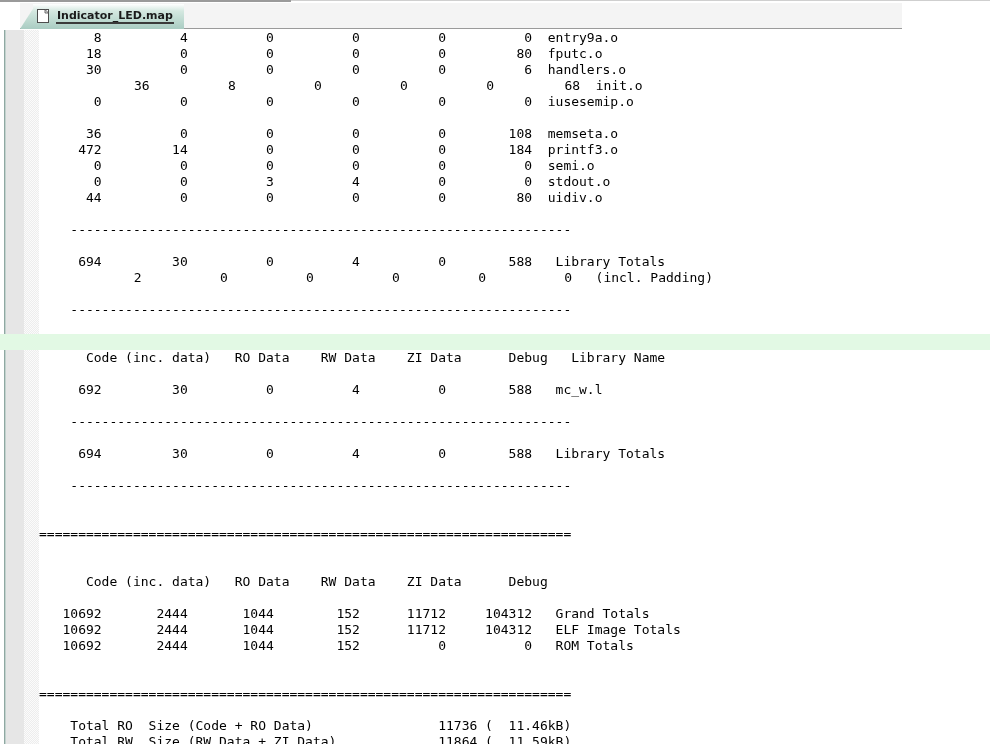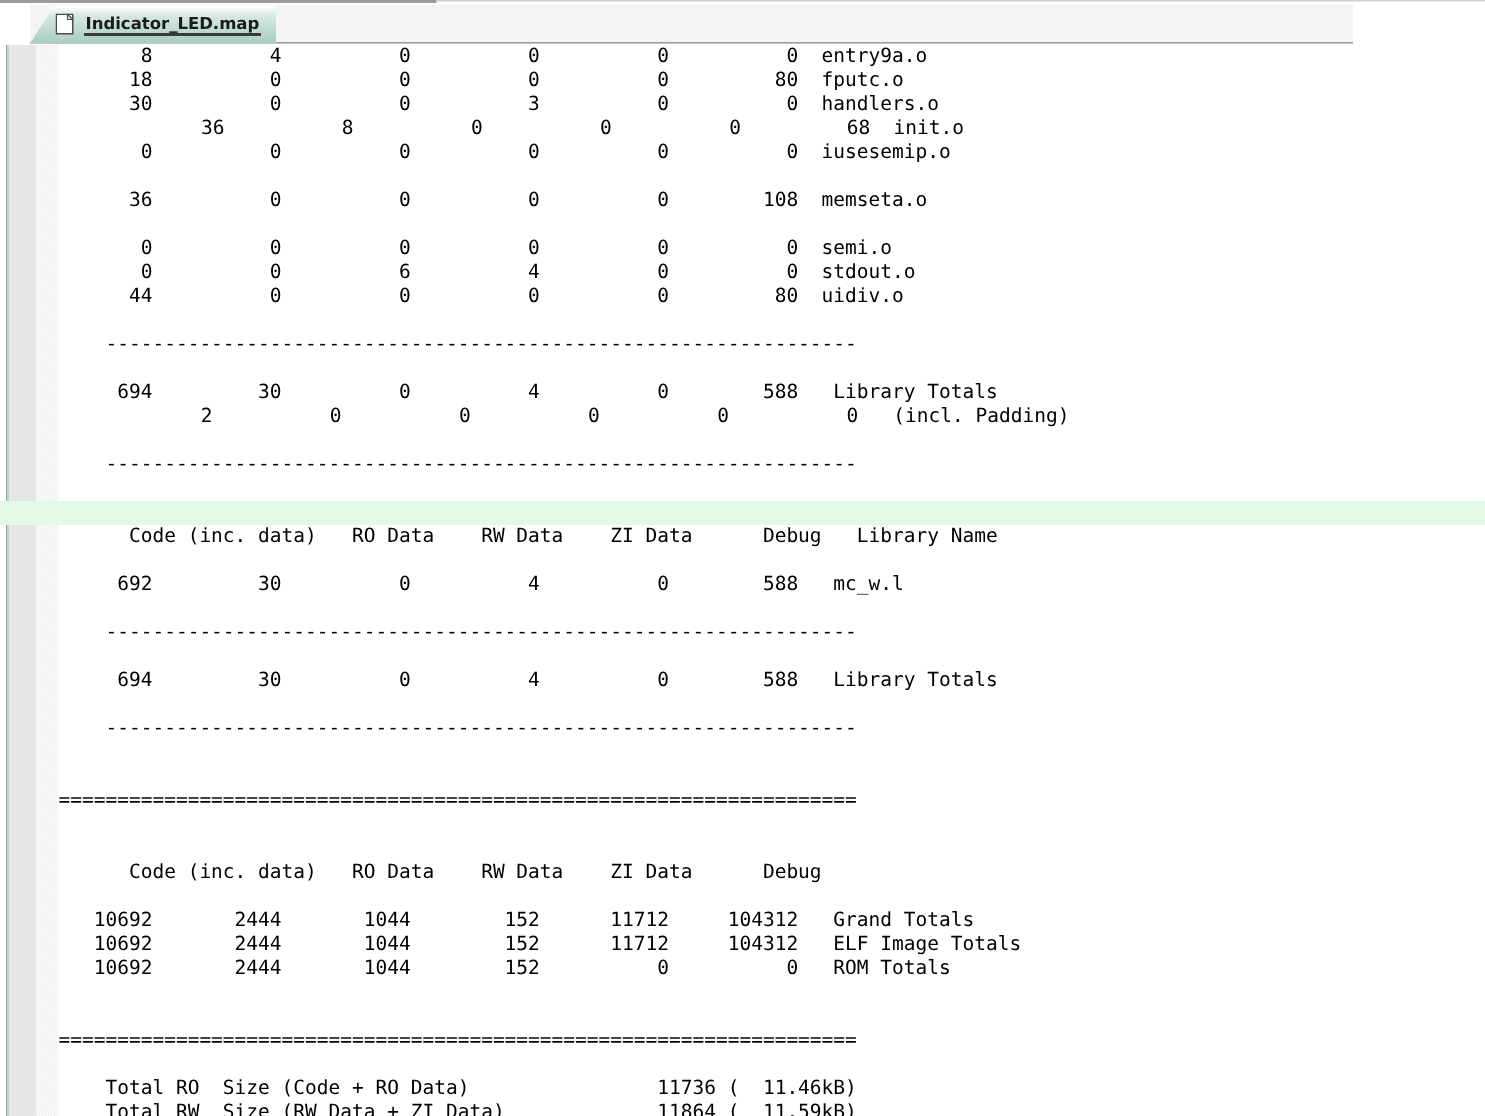--- a/index.html
+++ b/index.html
@@ -180,26 +180,27 @@
 </div>
 
 <div id="editor">
   <div id="editor-left-border"></div>
   <div id="editor-left-border2"></div>
   <div id="gutter-margin"></div>
   <div id="gutter-strip"></div>
   <div id="code">
       <div class="line" style="top: 0px;"><span class="txt">       8          4          0          0          0          0  entry9a.o</span></div>
       <div class="line" style="top: 16px;"><span class="txt">      18          0          0          0          0         80  fputc.o</span></div>
-      <div class="line" style="top: 32px;"><span class="txt">      30          0          0          3          0          0  handlers.o</span></div>
+      <div class="line" style="top: 32px;"><span class="txt">      30          0          0          0          0          6  handlers.o</span></div>
       <div class="line" style="top: 48px; padding-left: 48px;"><span class="txt">      36          8          0          0          0         68  init.o</span></div>
       <div class="line" style="top: 64px;"><span class="txt">       0          0          0          0          0          0  iusesemip.o</span></div>
       <div class="line" style="top: 96px;"><span class="txt">      36          0          0          0          0        108  memseta.o</span></div>
+      <div class="line" style="top: 112px;"><span class="txt">     472         14          0          0          0        184  printf3.o</span></div>
       <div class="line" style="top: 128px;"><span class="txt">       0          0          0          0          0          0  semi.o</span></div>
-      <div class="line" style="top: 144px;"><span class="txt">       0          0          6          4          0          0  stdout.o</span></div>
+      <div class="line" style="top: 144px;"><span class="txt">       0          0          3          4          0          0  stdout.o</span></div>
       <div class="line" style="top: 160px;"><span class="txt">      44          0          0          0          0         80  uidiv.o</span></div>
       <div class="line" style="top: 176px;"><span class="txt"></span></div>
       <div class="line" style="top: 192px;"><span class="txt">    ----------------------------------------------------------------</span></div>
       <div class="line" style="top: 208px;"><span class="txt"></span></div>
       <div class="line" style="top: 224px;"><span class="txt">     694         30          0          4          0        588   Library Totals</span></div>
       <div class="line" style="top: 240px; padding-left: 40px;"><span class="txt">       2          0          0          0          0          0   (incl. Padding)</span></div>
       <div class="line" style="top: 256px;"><span class="txt"></span></div>
       <div class="line" style="top: 272px;"><span class="txt">    ----------------------------------------------------------------</span></div>
       <div class="line" style="top: 288px;"><span class="txt"></span></div>
       <div class="line hl" style="top: 304px;"><span class="txt"></span></div>

